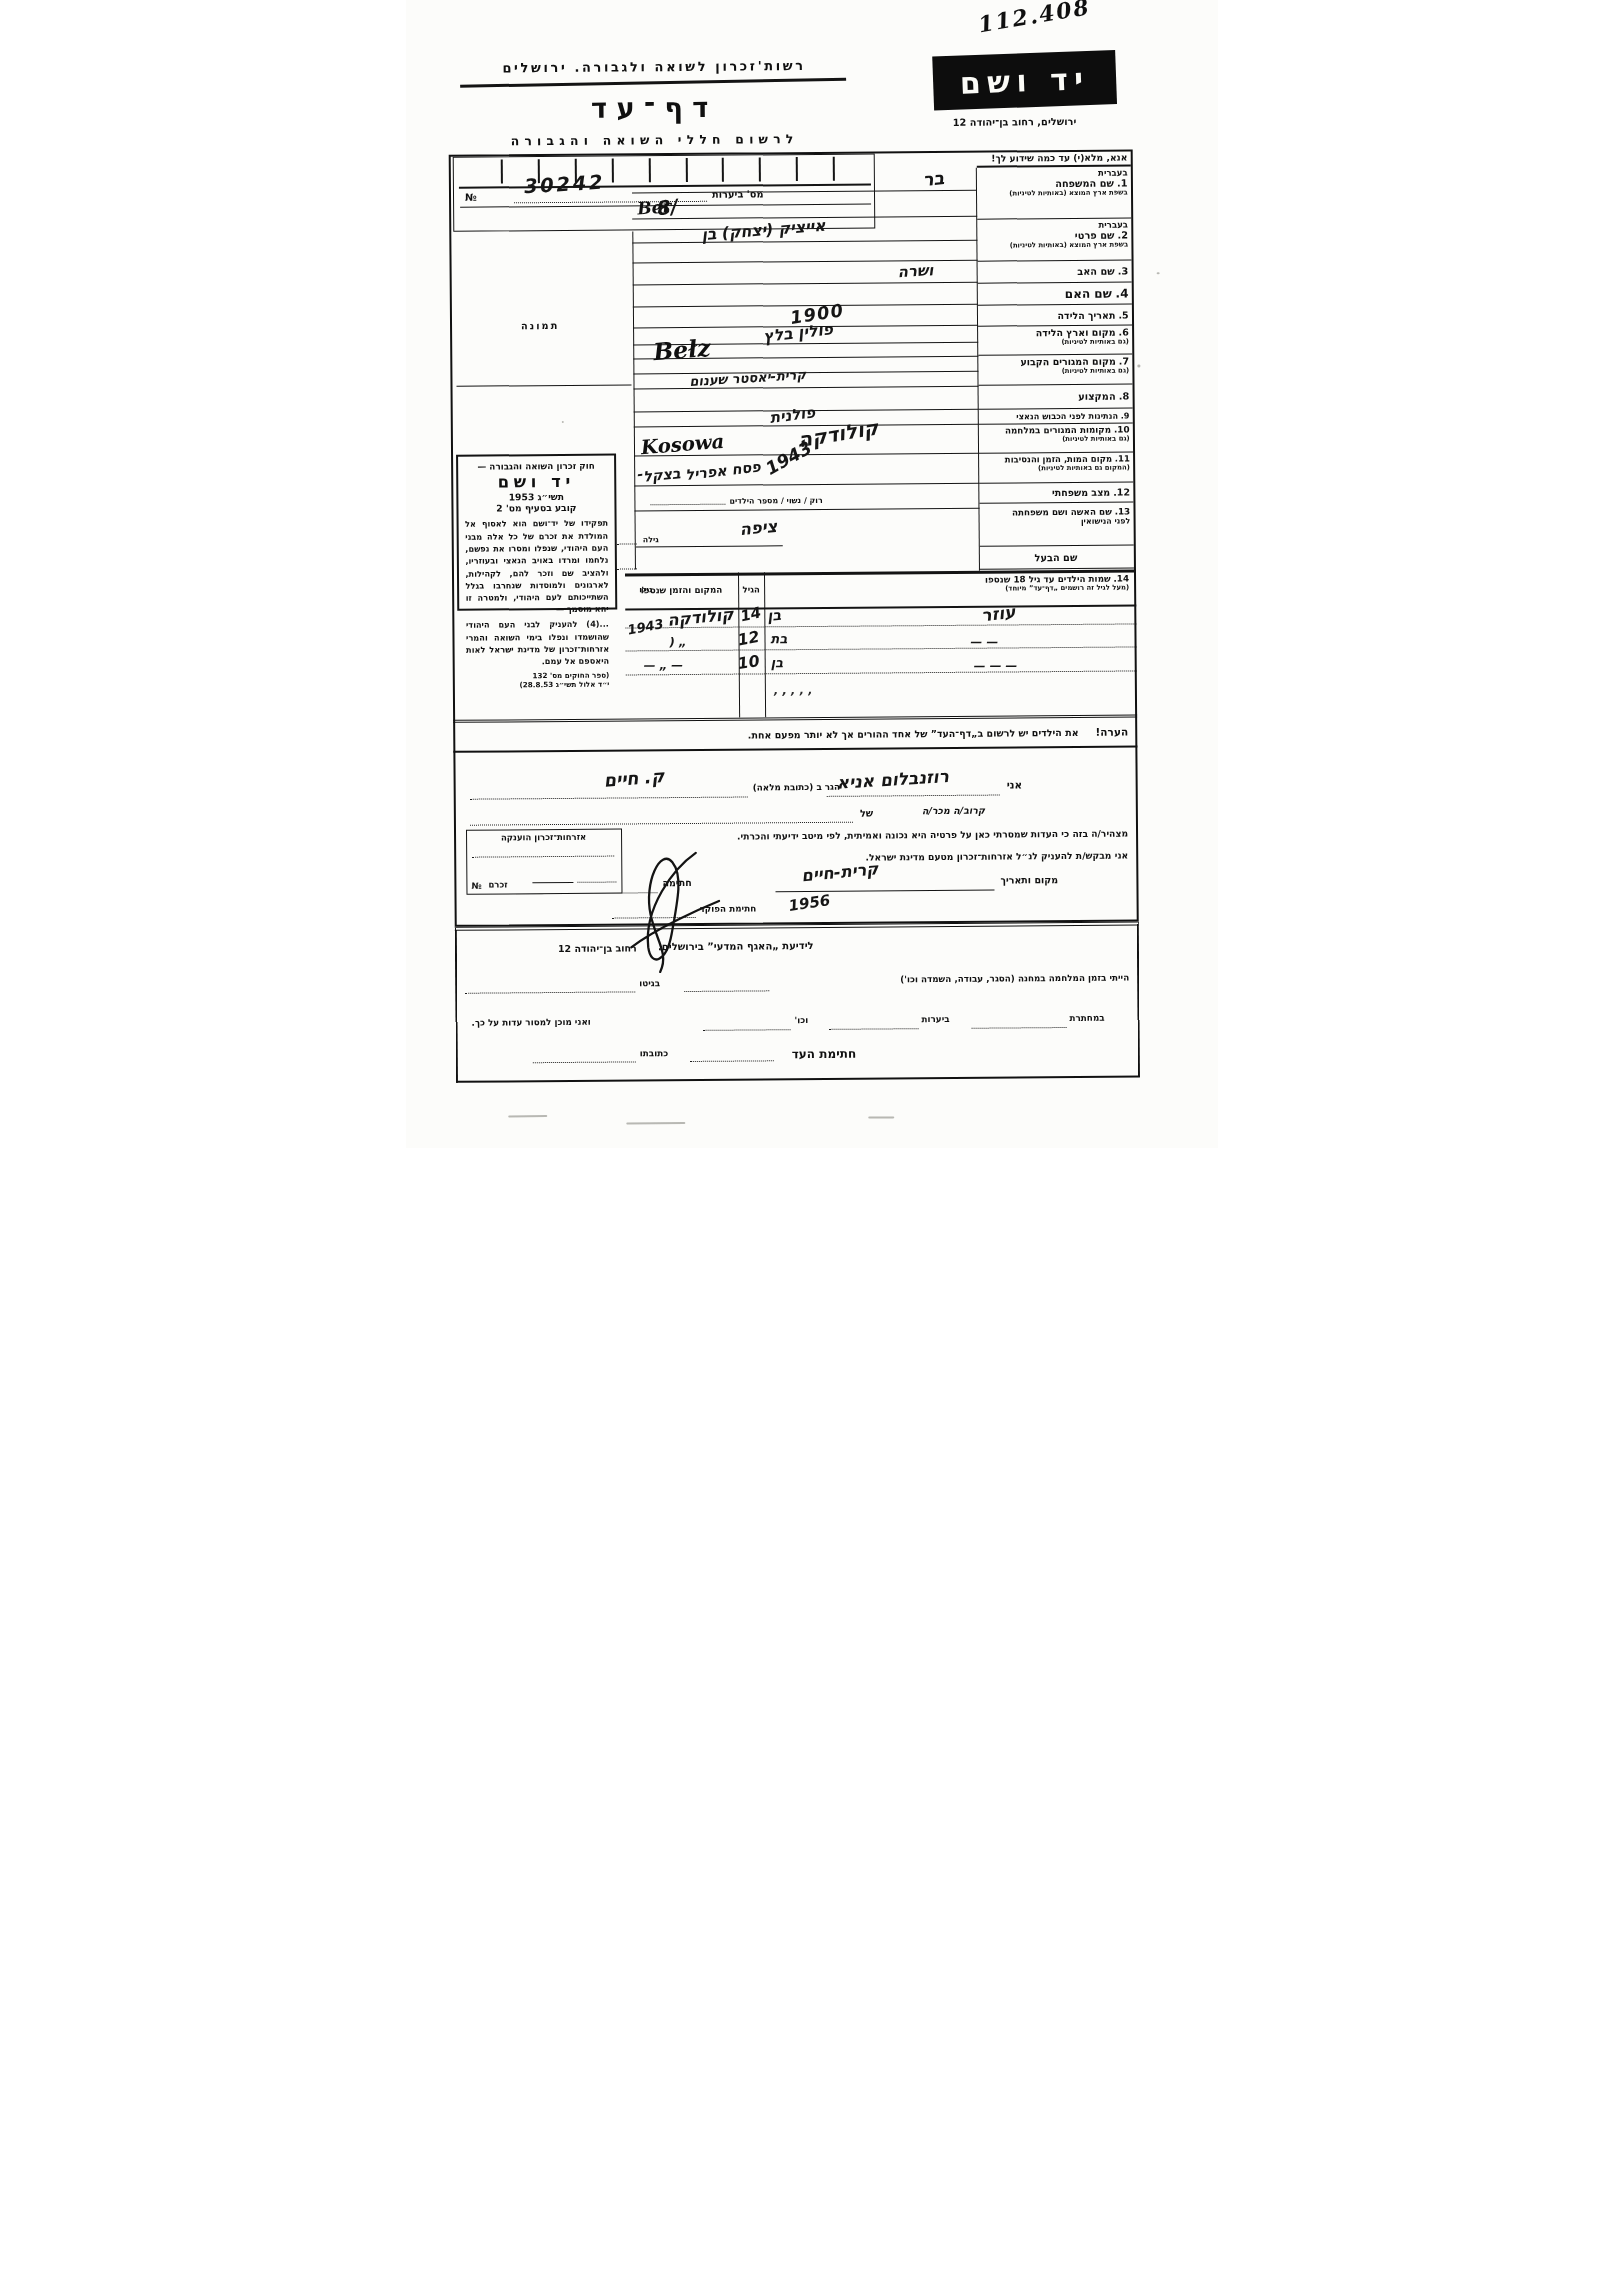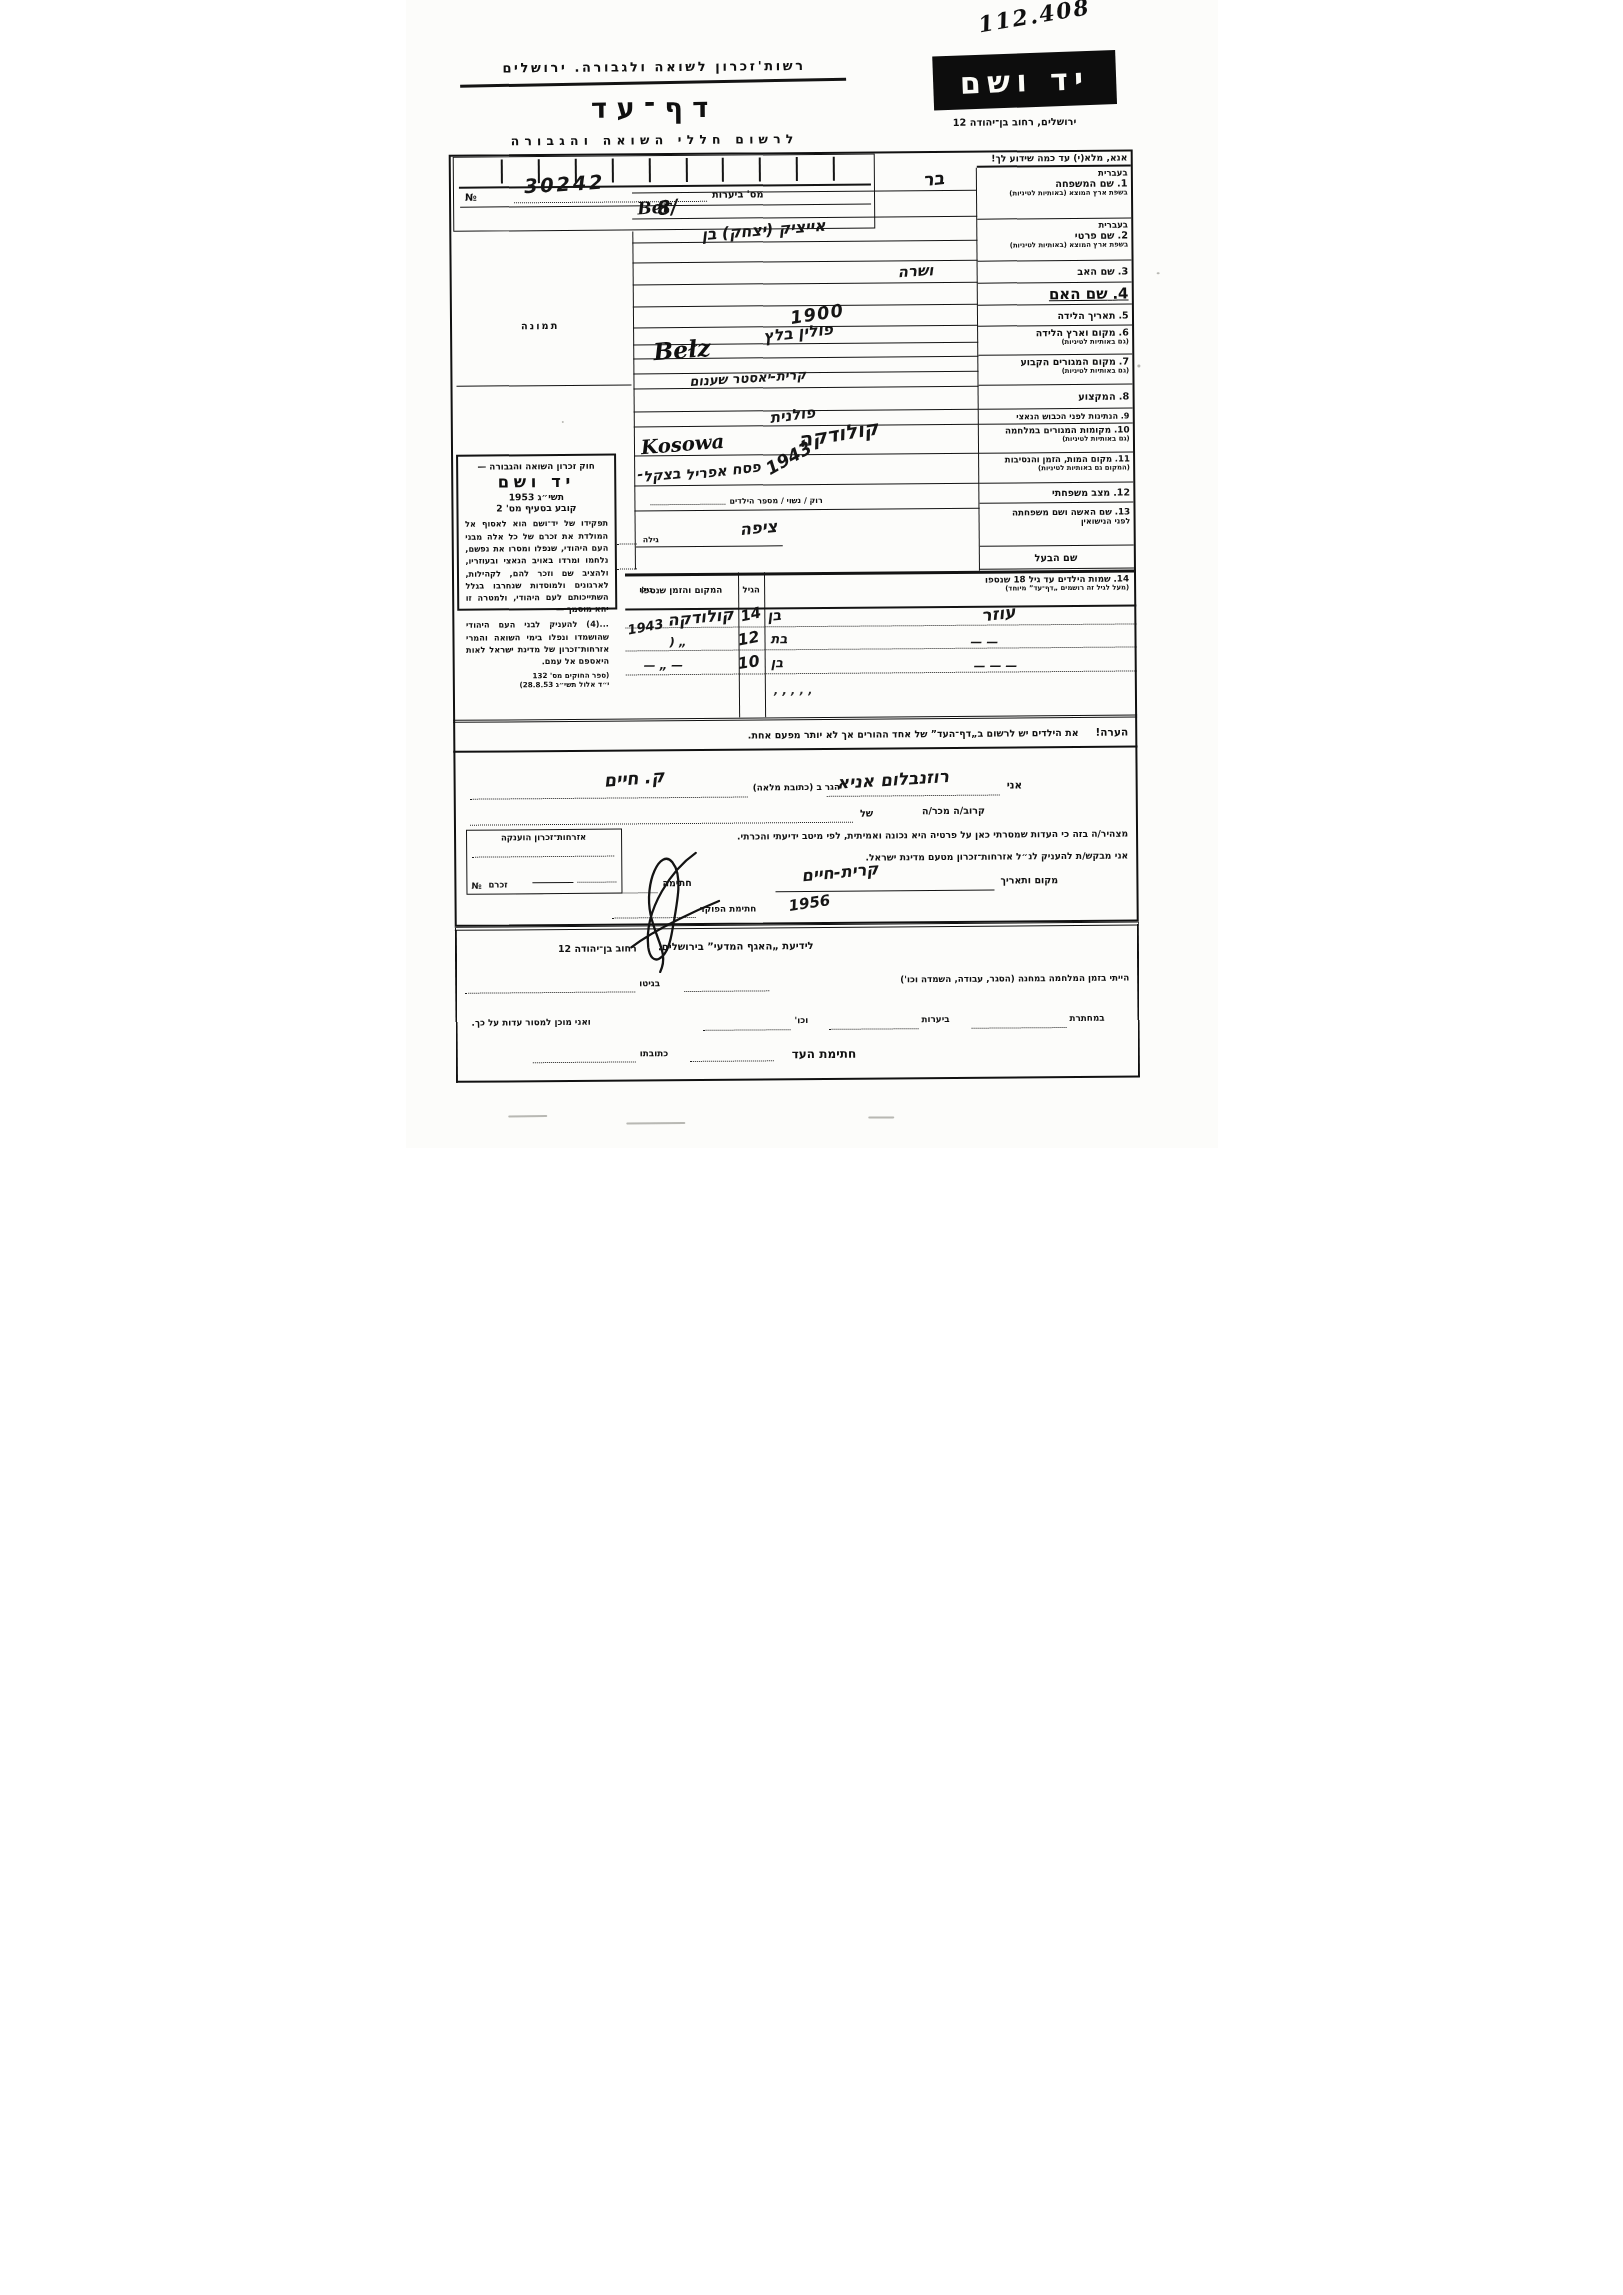--- a/index.html
+++ b/index.html
@@ -85,21 +85,21 @@
     </div>
     <div class="rrow" style="height:42px;">
       <div class="lbl" style="font-size:8.5px;">בעברית</div>
       <div style="font-size:9.8px;"><span class="fieldno">2.</span>&nbsp;<span class="lbl">שם פרטי</span></div>
       <div class="sm">בשפת ארץ המוצא (באותיות לטיניות)</div>
     </div>
     <div class="rrow" style="height:22px;display:flex;align-items:center;justify-content:flex-start;">
       <span style="font-size:9.8px;"><span class="fieldno">3.</span>&nbsp;<span class="lbl">שם האב</span></span>
     </div>
     <div class="rrow" style="height:22px;display:flex;align-items:center;">
-      <span style="font-size:15px;text-decoration:underline;"><span class="fieldno">4.</span>&nbsp;<span class="lbl">שם האם</span></span>
+      <span style="font-size:12px;"><span class="fieldno">4.</span>&nbsp;<span class="lbl">שם האם</span></span>
     </div>
     <div class="rrow" style="height:21px;display:flex;align-items:center;">
       <span style="font-size:9.5px;"><span class="fieldno">5.</span>&nbsp;<span class="lbl">תאריך הלידה</span></span>
     </div>
     <div class="rrow" style="height:29px;">
       <div style="font-size:9.5px;"><span class="fieldno">6.</span>&nbsp;<span class="lbl">מקום וארץ הלידה</span></div>
       <div class="sm">(גם באותיות לטיניות)</div>
     </div>
     <div class="rrow" style="height:30px;">
       <div style="font-size:9.5px;"><span class="fieldno">7.</span>&nbsp;<span class="lbl">מקום המגורים הקבוע</span></div>
@@ -219,21 +219,21 @@
     <span class="lbl" style="font-size:10.5px;">הערה!</span>
     <span class="lbl" style="font-size:9.5px;">את הילדים יש לרשום ב„דף־העד” של אחד ההורים אך לא יותר מפעם אחת.</span>
   </div>
 
   <div class="abs lbl" style="left:599px;top:780px;font-size:10.5px;">אני</div>
   <div class="abs dots" style="left:419px;top:796px;width:173px;"></div>
   <div class="abs hw" style="left:429px;top:770px;font-size:17px;transform:rotate(-3deg);">רוזנבלום אניא</div>
   <div class="abs lbl" style="left:345px;top:782px;font-size:8.8px;">הגר ב (כתובת מלאה)</div>
   <div class="abs dots" style="left:62px;top:796px;width:278px;"></div>
   <div class="abs hw" style="left:196px;top:767px;font-size:17.7px;transform:rotate(-4deg);">ק. חיים</div>
-  <div class="abs lbl" style="left:514px;top:806px;font-size:9.5px;">קרוב/ה מכר/ה</div>
+  <div class="abs lbl" style="left:514px;top:806px;font-size:9.5px;font-style:italic;">קרוב/ה מכר/ה</div>
   <div class="abs lbl" style="left:452px;top:808px;font-size:9.8px;">של</div>
   <div class="abs dots" style="left:62px;top:822px;width:383px;"></div>
   <div class="abs lbl" style="left:92px;top:830px;width:628px;text-align:right;font-size:9.2px;white-space:normal;">מצהיר/ה בזה כי העדות שמסרתי כאן על פרטיה היא נכונה ואמיתית, לפי מיטב ידיעתי והכרתי.</div>
   <div class="abs lbl" style="left:92px;top:852px;width:628px;text-align:right;font-size:9.2px;white-space:normal;">אני מבקש/ת להעניק לנ״ל אזרחות־זכרון מטעם מדינת ישראל.</div>
   <div class="abs lbl" style="left:592px;top:876px;font-size:9.5px;">מקום ותאריך</div>
   <div class="abs rule" style="left:367px;top:891px;width:219px;"></div>
   <div class="abs hw" style="left:393px;top:863px;font-size:16.4px;transform:rotate(-5deg);">קרית-חיים</div>
   <div class="abs hw" style="left:380px;top:894px;font-size:15px;transform:rotate(-8deg);">1956</div>
   <div class="abs lbl" style="left:254px;top:876px;font-size:9.5px;">חתימה</div>
   <div class="abs dots" style="left:108px;top:891px;width:141px;"></div>

